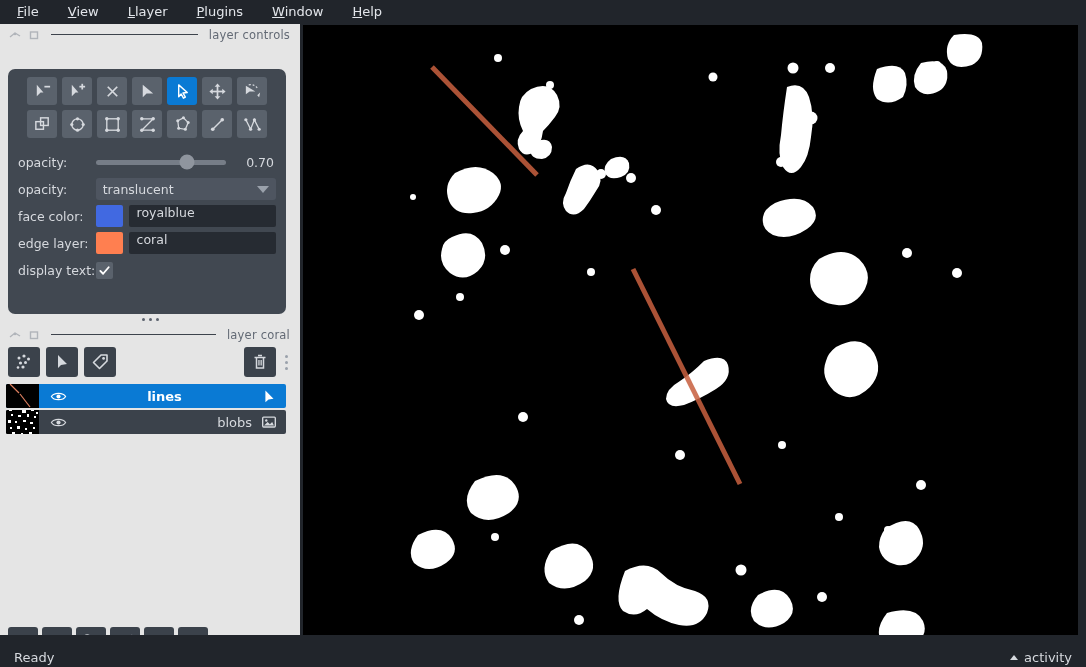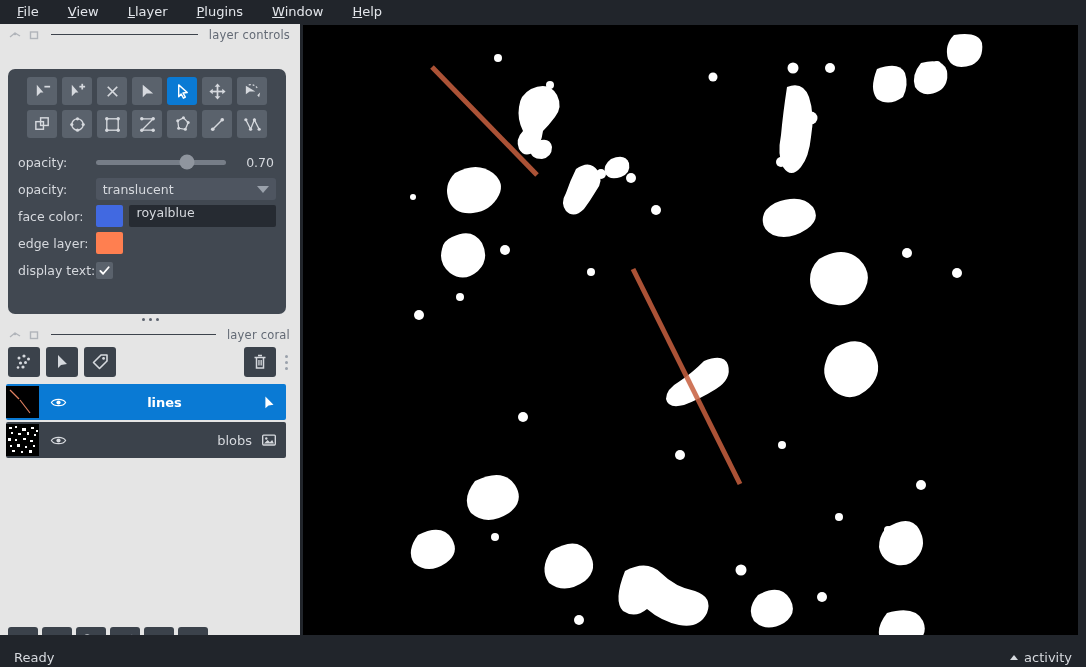--- a/index.html
+++ b/index.html
@@ -92,21 +92,21 @@
     width:32px; height:30px; background:#3b424b; border-radius:3px; margin-right:6px;
     display:flex; align-items:center; justify-content:center;
   }
   .ll-spacer{ flex:1; }
   .ll-kebab{ width:12px; height:30px; display:flex; flex-direction:column;
              align-items:center; justify-content:center; gap:3px; margin-left:4px;}
   .ll-kebab i{ width:3px; height:3px; border-radius:50%; background:#9aa1ab; display:block; }
 
   .layer-rows{ position:absolute; left:6px; top:360px; width:280px; }
   .layer-row{
-    display:flex; align-items:center; height:36px; margin-bottom:2px; border-radius:2px;
+    display:flex; align-items:center; height:24px; margin-bottom:2px; border-radius:2px;
     overflow:hidden; background:#3b424b;
   }
   .layer-row.selected{ background:#0a7ad4; }
   .layer-thumb{ width:33px; height:32px; background:#000; flex:none; position:relative; overflow:hidden; }
   .layer-eye{ width:38px; display:flex; align-items:center; justify-content:center; }
   .layer-name{ flex:1; text-align:center; font-size:13px; color:#fff; font-weight:bold; }
   .layer-row:not(.selected) .layer-name{ font-weight:normal; color:#d6d9de;text-align:right; }
   .layer-typeicon{ width:34px; display:flex; align-items:center; justify-content:center; }
 
   
@@ -308,20 +308,23 @@
           <div class="ctl-label">face color:</div>
           <div class="swatch" style="background:#4169e1"></div>
           <div class="colorname">
             <span>royalblue</span>
           </div>
         </div>
 
         <div class="ctl-row">
           <div class="ctl-label">edge layer:</div>
           <div class="swatch" style="background:#ff7f50"></div>
+          <div class="colorname">
+            <span>coral</span>
+          </div>
         </div>
 
         <div class="ctl-row">
           <div class="ctl-label">display text:</div>
           <div class="checkbox">
             <svg width="13" height="13" viewBox="0 0 14 14">
                 <path d="M2.5 7.5 L5.5 10.5 L11.5 3.5" stroke="#fff" stroke-width="2" fill="none" stroke-linecap="round" stroke-linejoin="round"></path>
               </svg>
           </div>
         </div>

